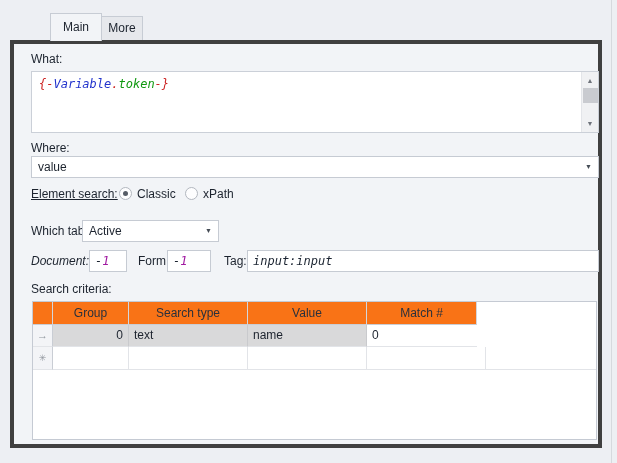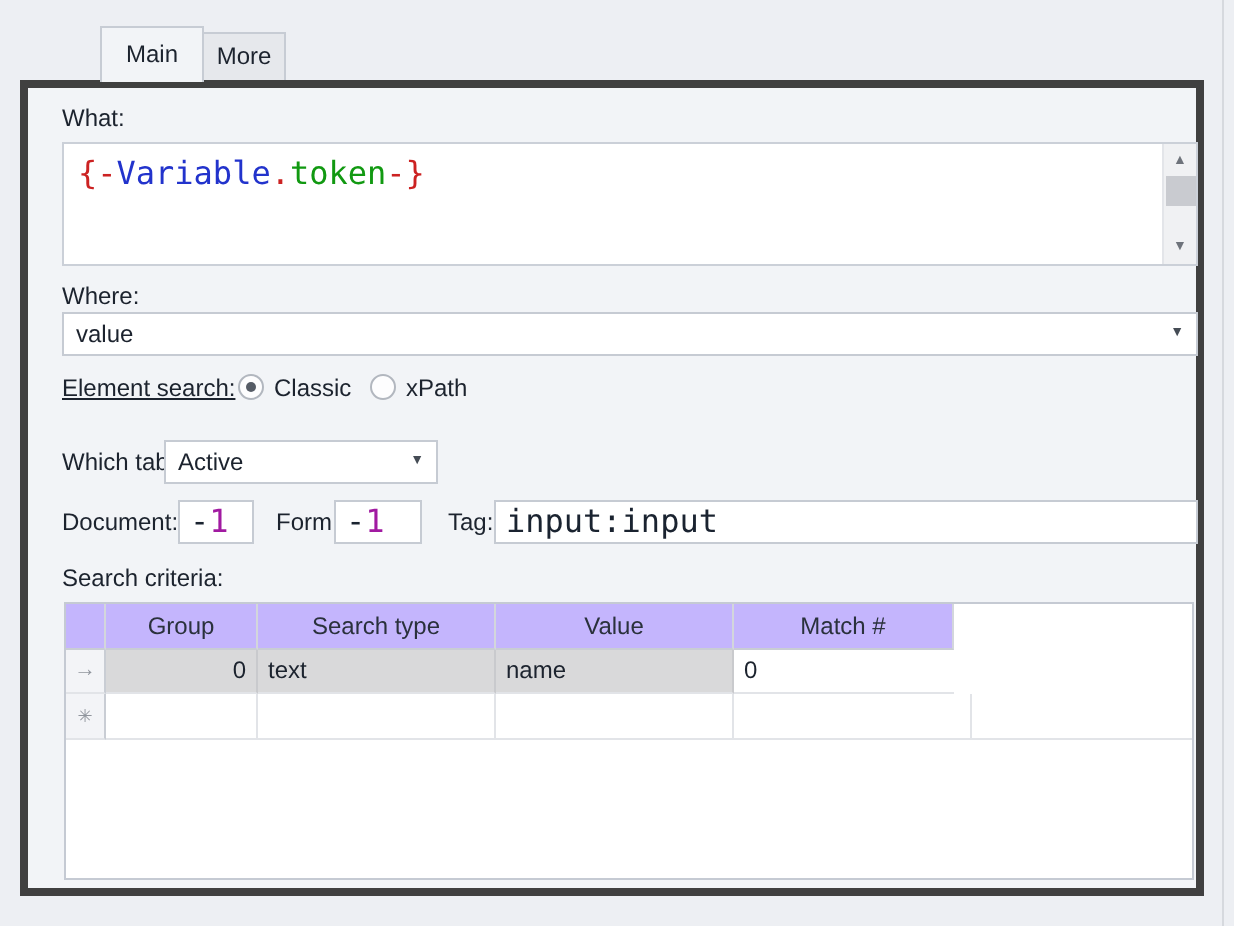--- a/index.html
+++ b/index.html
@@ -18,21 +18,21 @@
   .tab-more { left:63px; top:16px; width:41px; height:24px; line-height:23px; background:#e6e8ec; border-left:none; z-index:2; }
 
   
   .panel { position:absolute; left:10px; top:40px; width:592px; height:408px;
            background:#f2f4f7; border:4px solid #404040; z-index:1; }
   .panel > * { position:absolute; }
 
   .lbl { white-space:nowrap; }
   .link-lbl { text-decoration:underline; }
 
-  .mono { font-family:"DejaVu Sans Mono","Liberation Mono",monospace; font-size:16px; }
+  .mono { font-family:"DejaVu Sans Mono","Liberation Mono",monospace; font-size:12px;font-style:italic; }
   .tok-red   { color:#cc2222; }
   .tok-blue  { color:#2233cc; }
   .tok-green { color:#119911; }
   .tok-purple{ color:#a11aa1; }
   .tok-dark  { color:#1a2330; }
 
   
   .what-box { left:17px; top:27px; width:568px; height:62px; background:#fff; border:1px solid #cbd0d8; }
   .what-text { position:absolute; left:7px; top:5px; }
   .vscroll { position:absolute; right:0; top:0; bottom:0; width:17px; background:#f0f1f3; border-left:1px solid #e3e5e9; }
@@ -56,21 +56,21 @@
 
   
   .radio { width:13px; height:13px; border-radius:50%; border:1px solid #b2b7bf; background:#fdfdfe; position:absolute; }
   .radio.checked::after { content:""; position:absolute; left:3px; top:3px; width:5px; height:5px; border-radius:50%; background:#565c66; }
 
   
   .grid { left:18px; top:257px; width:565px; height:139px; background:#fff; border:1px solid #c5cad3; display:flex; flex-direction:column; }
   .grid-row { display:flex; flex:0 0 auto; }
   .grid-filler { flex:1 1 auto; background:#fff; }
   .cell { overflow:hidden; white-space:nowrap; border-right:1px solid #e2e4e8; border-bottom:1px solid #e2e4e8; padding:0 5px; }
-  .hdr .cell { background:#c4b5fd; border-right:1px solid #d3d6dc; border-bottom:1px solid #c9cdd4; text-align:center; height:23px; line-height:22px; color:#2a313c; }
+  .hdr .cell { background:#f97316; border-right:1px solid #d3d6dc; border-bottom:1px solid #c9cdd4; text-align:center; height:23px; line-height:22px; color:#2a313c; }
   .row1 .cell { height:22px; line-height:21px; }
   .row2 .cell { height:23px; line-height:22px; }
   .c0 { width:20px; flex:0 0 20px; padding:0; text-align:center; }
   .c1 { width:76px; flex:0 0 76px; }
   .c2 { width:119px; flex:0 0 119px; }
   .c3 { width:119px; flex:0 0 119px; }
   .c4 { width:119px; flex:0 0 119px; }
   .c5 { width:110px; flex:0 0 110px; border-right:none; }
   .rowhdr-cell { background:#f3f4f7 !important; border-right:1px solid #c9cdd4 !important; color:#90959d; }
   .sel { background:#d9d9da; border-right:1px solid #c9cacd; }
@@ -110,21 +110,21 @@
     <div class="lbl" style="left:123px; top:143px;">Classic</div>
     <div class="radio" style="left:171px; top:143px;"></div>
     <div class="lbl" style="left:189px; top:143px;">xPath</div>
 
     <div class="lbl" style="left:17px; top:180px;">Which tab:</div>
     <div class="combo whichtab-combo">
       <span class="val">Active</span>
       <span class="dd">▼</span>
     </div>
 
-    <div class="lbl" style="left:17px; top:210px;">Document:</div>
+    <div class="lbl" style="left:17px; top:210px;font-style:italic;">Document:</div>
     <div class="input doc-input">
       <span class="val mono"><span class="tok-dark">-</span><span class="tok-purple">1</span></span>
     </div>
     <div class="lbl" style="left:124px; top:210px;">Form:</div>
     <div class="input form-input">
       <span class="val mono"><span class="tok-dark">-</span><span class="tok-purple">1</span></span>
     </div>
     <div class="lbl" style="left:210px; top:210px;">Tag:</div>
     <div class="input tag-input">
       <span class="val mono tok-dark">input:input</span>

